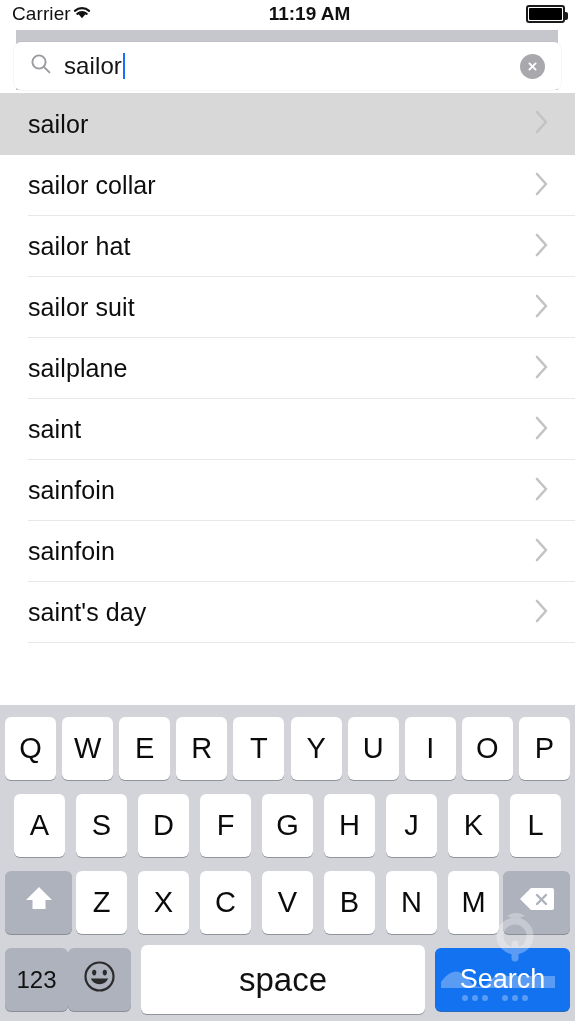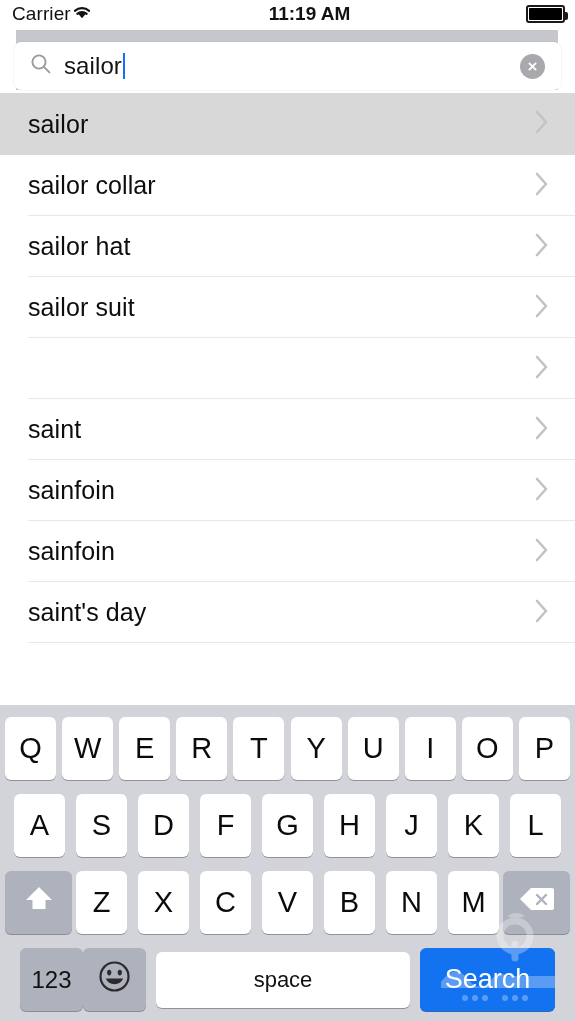--- a/index.html
+++ b/index.html
@@ -126,21 +126,21 @@
     background: #d2d4da;
     padding-top: 9px;
   }
   .kb-row {
     display: flex; align-items: center;
     height: 69px; margin-bottom: 8px;
   }
   .kb-row.r1 { justify-content: space-between; padding: 0 5px; }
   .kb-row.r2 { justify-content: center; gap: 11px; }
   .kb-row.r3 { justify-content: space-between; padding: 0 5px; }
-  .kb-row.r4 { justify-content: space-between; padding: 0 20px; margin-bottom: 0; }
+  .kb-row.r4 { justify-content: space-between; padding: 0 5px; margin-bottom: 0; }
 
   .key {
     background: #ffffff;
     border-radius: 6px;
     display: flex; align-items: center; justify-content: center;
     font-size: 29px; color: #0b0b0b;
     box-shadow: 0 1px 0 rgba(137,140,148,0.9);
     cursor: pointer;
     user-select: none;
   }
@@ -149,22 +149,22 @@
   .kb-row.r3 .key-letter { width: 51px; height: 63px; }
   .key-dark {
     background: #aeb2bd;
     box-shadow: 0 1px 0 rgba(130,133,142,0.9);
   }
   .key-shift { width: 67px; height: 63px; }
   .key-backspace { width: 67px; height: 63px; }
   .key-123 { width: 63px; height: 63px; font-size: 24px; color: #111; }
   .key-emoji { width: 63px; height: 63px; }
   .key-space {
-    flex: 1 1 auto; height: 56px; margin: 0 10px;
-    font-size: 22px; color: #111; text-align: right;
+    flex: 1 1 auto; height: 69px; margin: 0 10px;
+    font-size: 33px; color: #111; text-align: right;
   }
   .key-search {
     width: 135px; height: 63px;
     background: #1272f0;
     color: #ffffff; font-size: 27px;
     box-shadow: 0 1px 0 rgba(13,85,180,0.85);
   }
 
   
   .watermark {
@@ -243,20 +243,21 @@
         <span class="sep"></span>
       </div>
       <div class="result-row">
         <span class="result-label">sailor suit</span>
         <span class="chevron"><svg width="15" height="26" viewBox="0 0 15 26">
             <polyline points="3,3 12,13 3,23" fill="none" stroke="#c3c3c7" stroke-width="2.6" stroke-linecap="round" stroke-linejoin="round"></polyline>
           </svg></span>
         <span class="sep"></span>
       </div>
       <div class="result-row">
+        <span class="result-label">sailplane</span>
         <span class="chevron"><svg width="15" height="26" viewBox="0 0 15 26">
             <polyline points="3,3 12,13 3,23" fill="none" stroke="#c3c3c7" stroke-width="2.6" stroke-linecap="round" stroke-linejoin="round"></polyline>
           </svg></span>
         <span class="sep"></span>
       </div>
       <div class="result-row">
         <span class="result-label">saint</span>
         <span class="chevron"><svg width="15" height="26" viewBox="0 0 15 26">
             <polyline points="3,3 12,13 3,23" fill="none" stroke="#c3c3c7" stroke-width="2.6" stroke-linecap="round" stroke-linejoin="round"></polyline>
           </svg></span>

